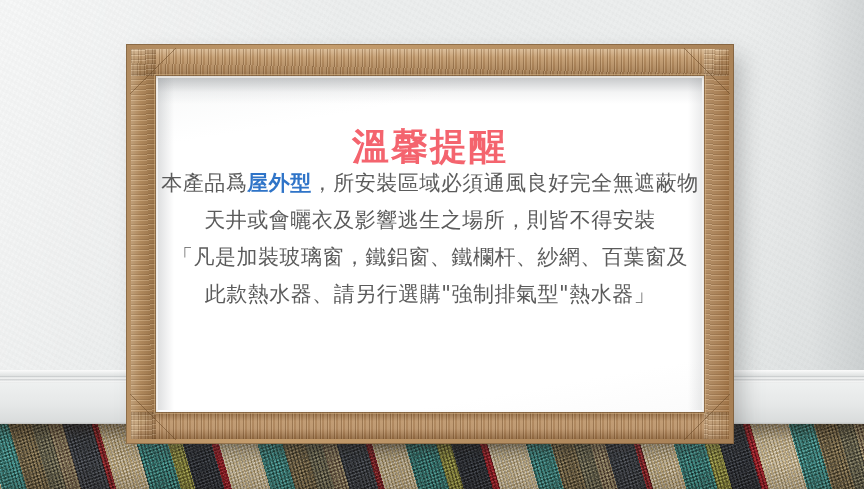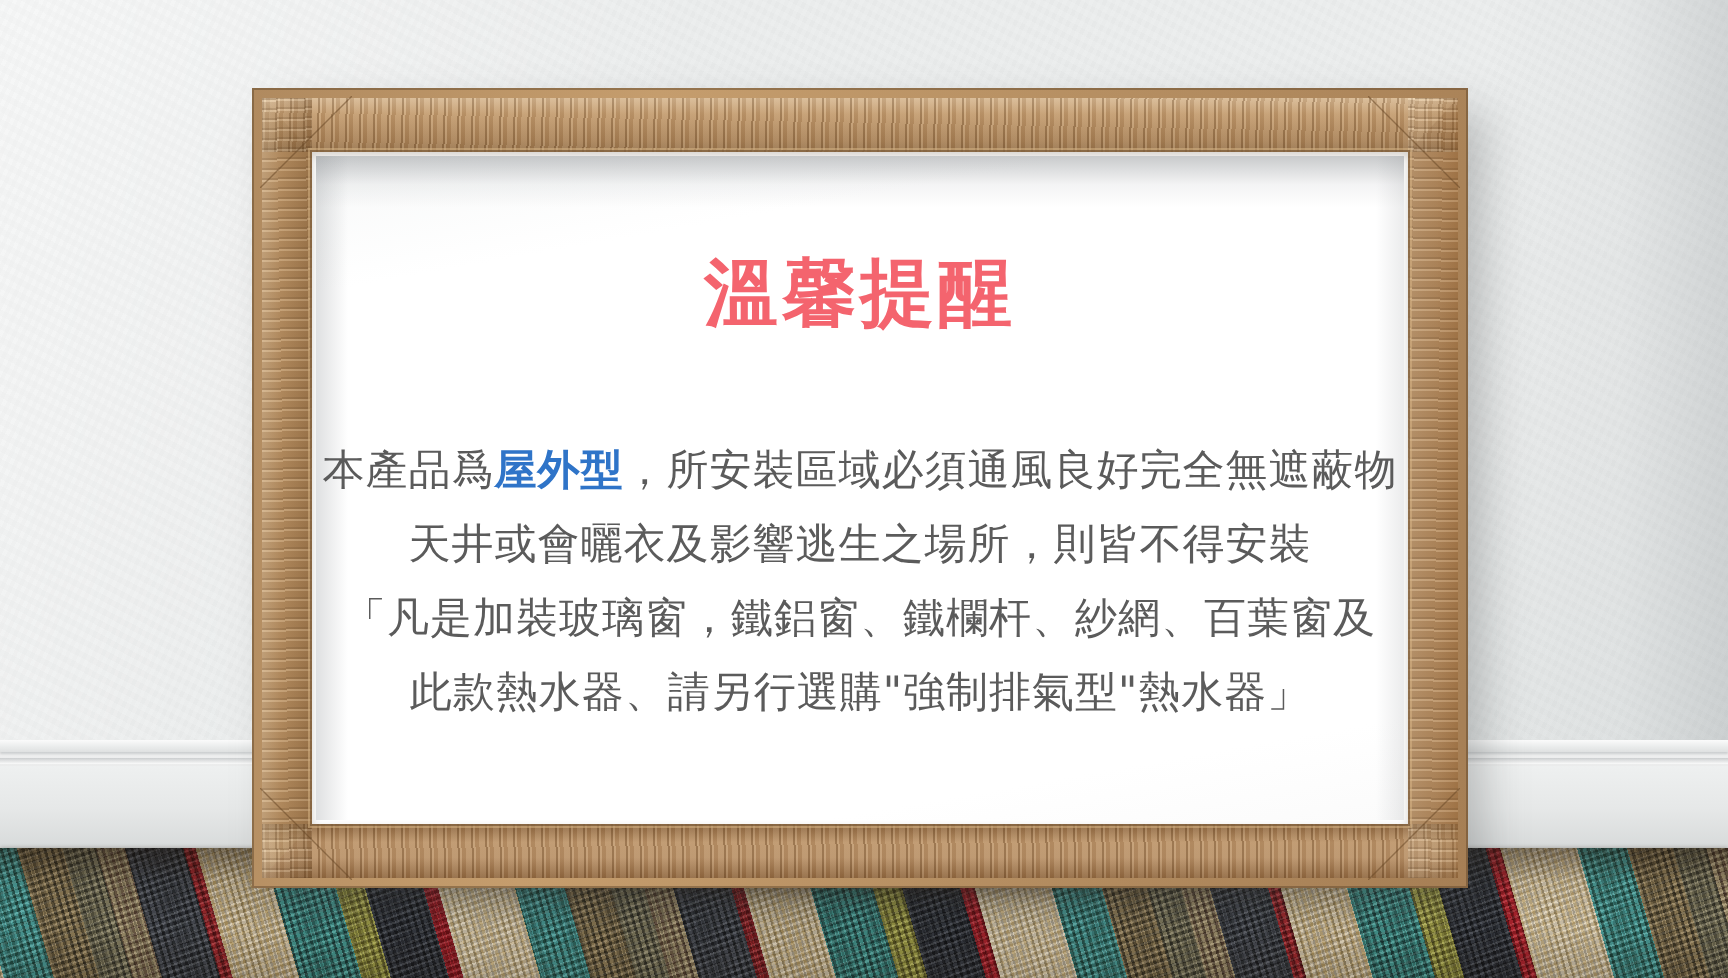--- a/index.html
+++ b/index.html
@@ -216,34 +216,32 @@
   .poster-rightshade {
     position:absolute; right:0; top:0; width:14px; height:100%;
     background:linear-gradient(270deg, rgba(130,134,138,.16), rgba(255,255,255,0));
   }
 
   .poster-content {
     position:relative;
     width:100%; height:100%;
     display:flex; flex-direction:column; align-items:center;
     padding-top:50px;
-    gap:12px;
   }
 
   .poster-title {
     font-family:"DejaVu Sans","Liberation Sans",sans-serif;
     font-size:37px;
     font-weight:700;
     letter-spacing:2px;
     color:#f4646e;
     line-height:1;
   }
 
   .poster-body {
-    margin-top:40px;
     width:100%;
     text-align:center;
     font-family:"DejaVu Sans","Liberation Sans",sans-serif;
     font-size:21px;
     font-weight:400;
     line-height:37px;
     color:#5b5b5b;
     letter-spacing:.5px;
   }
   .poster-body .line { white-space:nowrap; }

